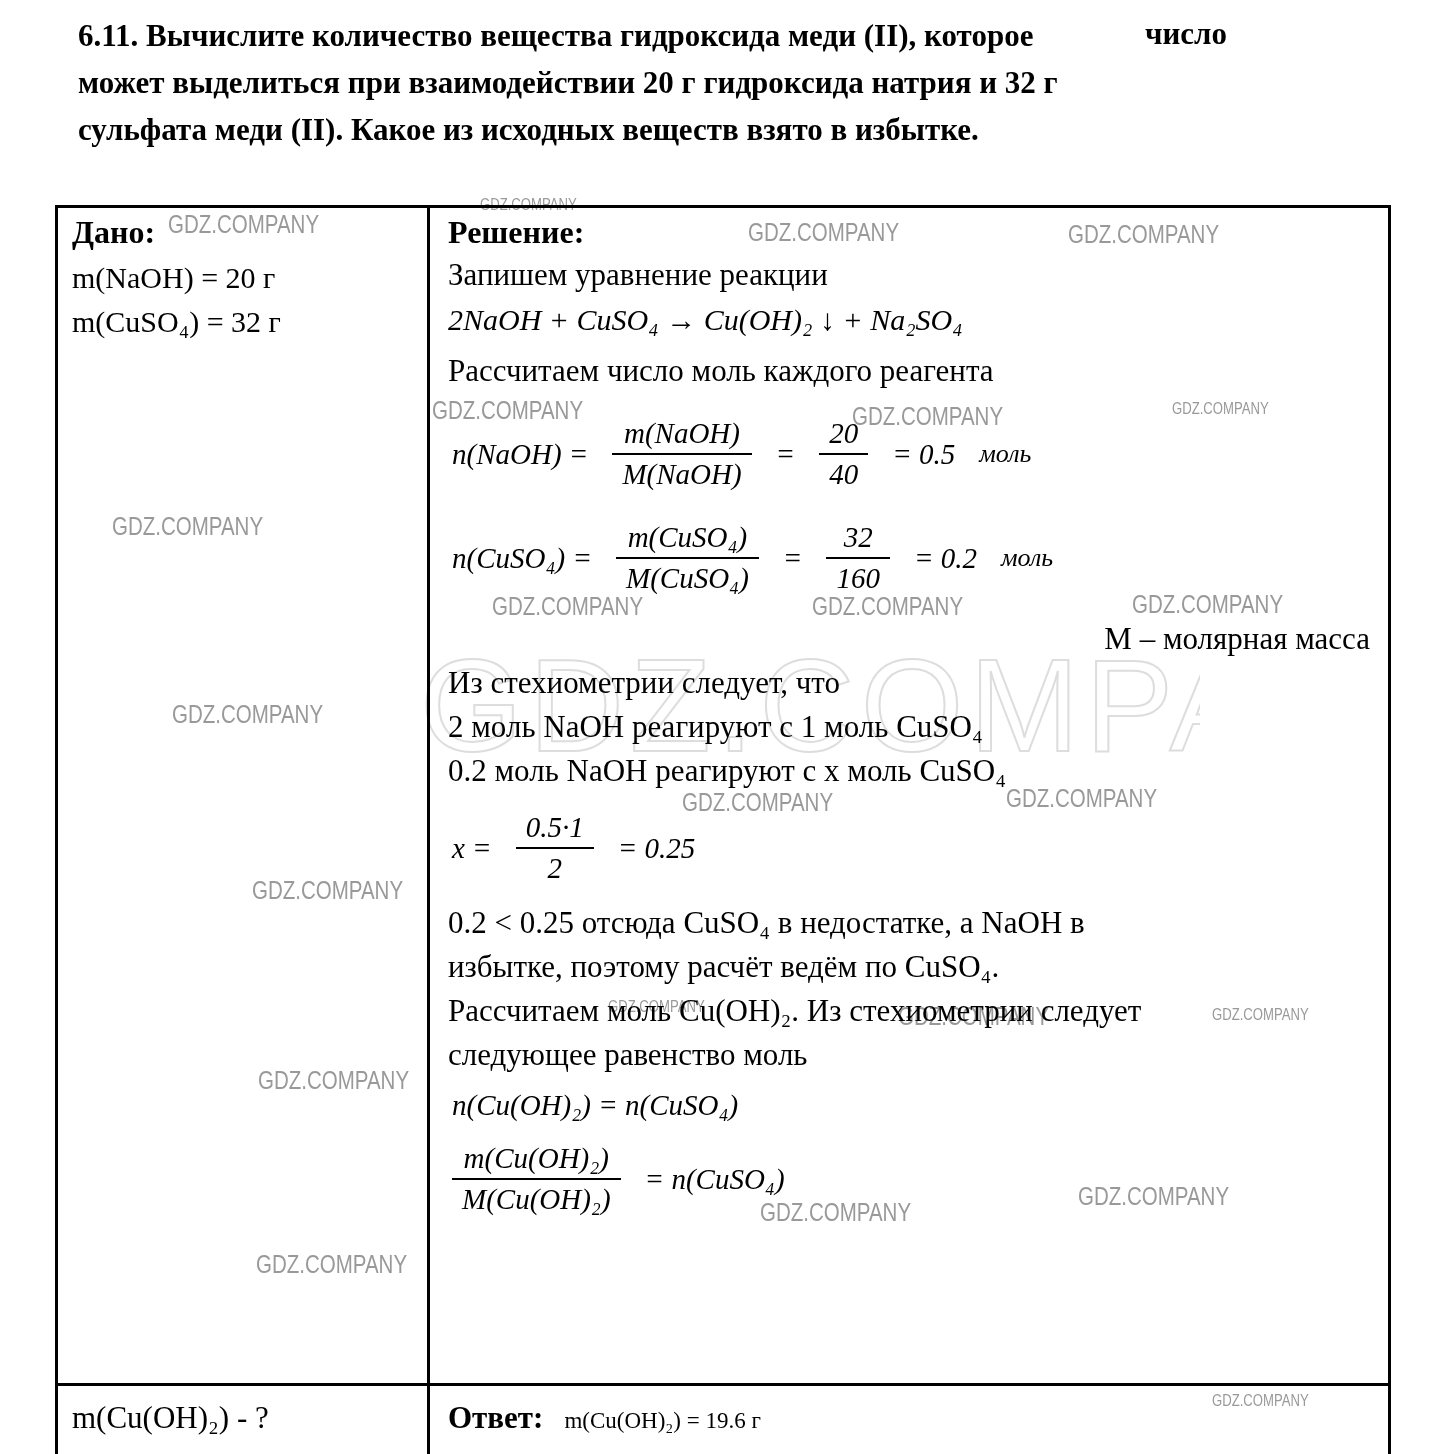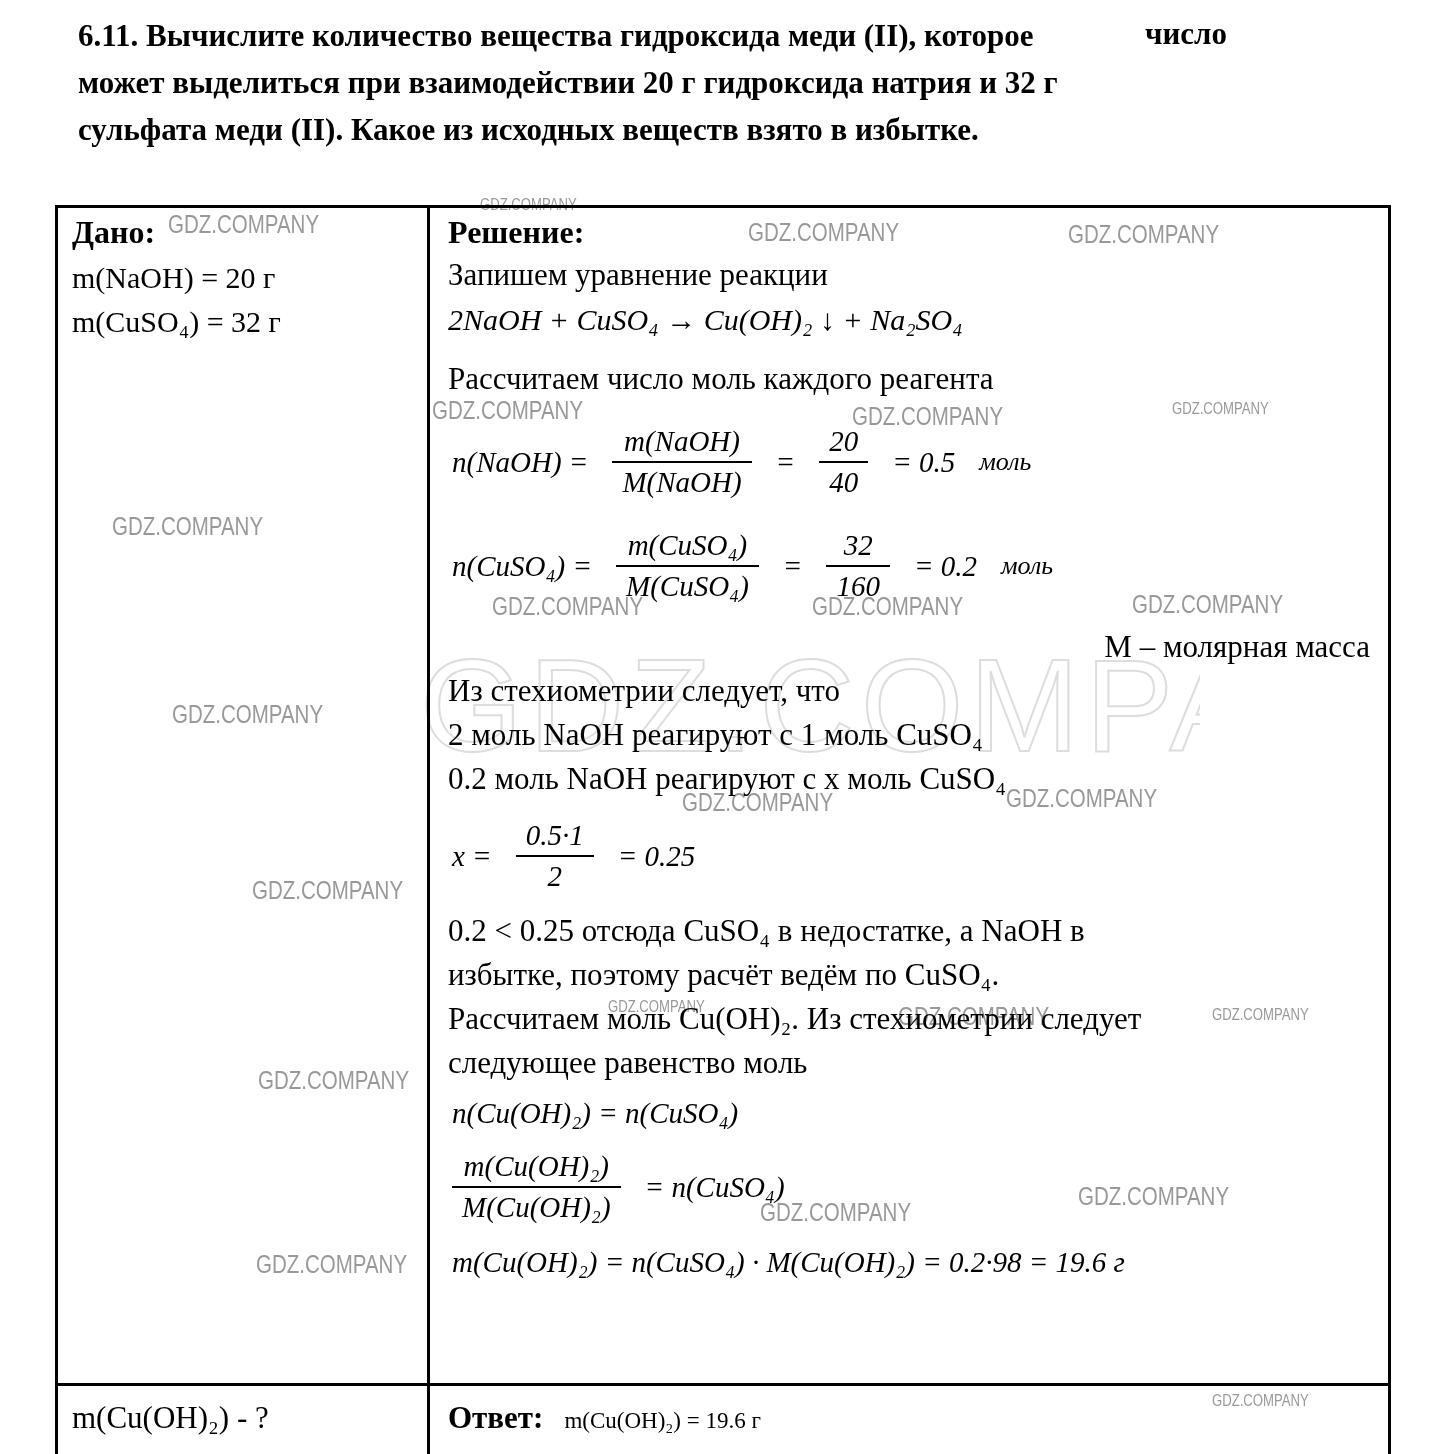--- a/index.html
+++ b/index.html
@@ -92,21 +92,21 @@
         <div class="line">m(CuSO₄) = 32 г</div>
       </div>
 
       <div class="cell-right">
         <span class="bold-label">Решение:</span>
 
         <div class="par" style="margin-top:2px;">Запишем уравнение реакции</div>
 
         <div class="reaction">2NaOH + CuSO₄ → Cu(OH)₂ ↓ + Na₂SO₄</div>
 
-        <div class="par" style="margin-top:20px;">Рассчитаем число моль каждого реагента</div>
+        <div class="par" style="margin-top:12px;">Рассчитаем число моль каждого реагента</div>
 
         <div class="math" style="margin-top:24px;margin-left:4px;">
           <span>n(NaOH) =</span>
           <span class="frac">
             <span class="num">m(NaOH)</span>
             <span class="den">M(NaOH)</span>
           </span>
           <span>=</span>
           <span class="frac">
             <span class="num">20</span>
@@ -155,23 +155,20 @@
         </div>
 
         <div class="math" style="margin-top:20px;margin-left:4px;">
           <span class="frac">
             <span class="num">m(Cu(OH)₂)</span>
             <span class="den">M(Cu(OH)₂)</span>
           </span>
           <span>= n(CuSO₄)</span>
         </div>
 
-        <div class="math" style="margin-top:22px;margin-left:4px;">
-          <span>m(Cu(OH)₂) = n(CuSO₄) · M(Cu(OH)₂) = 0.2·98 = 19.6 г</span>
-        </div>
       </div>
     </div>
 
     <div class="row-answer">
       <div class="cell-left" style="padding-top:14px;">
         <span style="font-size:31px;">m(Cu(OH)₂) - ?</span>
       </div>
       <div class="cell-right" style="padding-top:14px;">
         <span class="bold-label" style="font-size:31px;">Ответ:</span>
         <span style="font-size:23px;margin-left:17px;">m(Cu(OH)₂) = 19.6 г</span>

